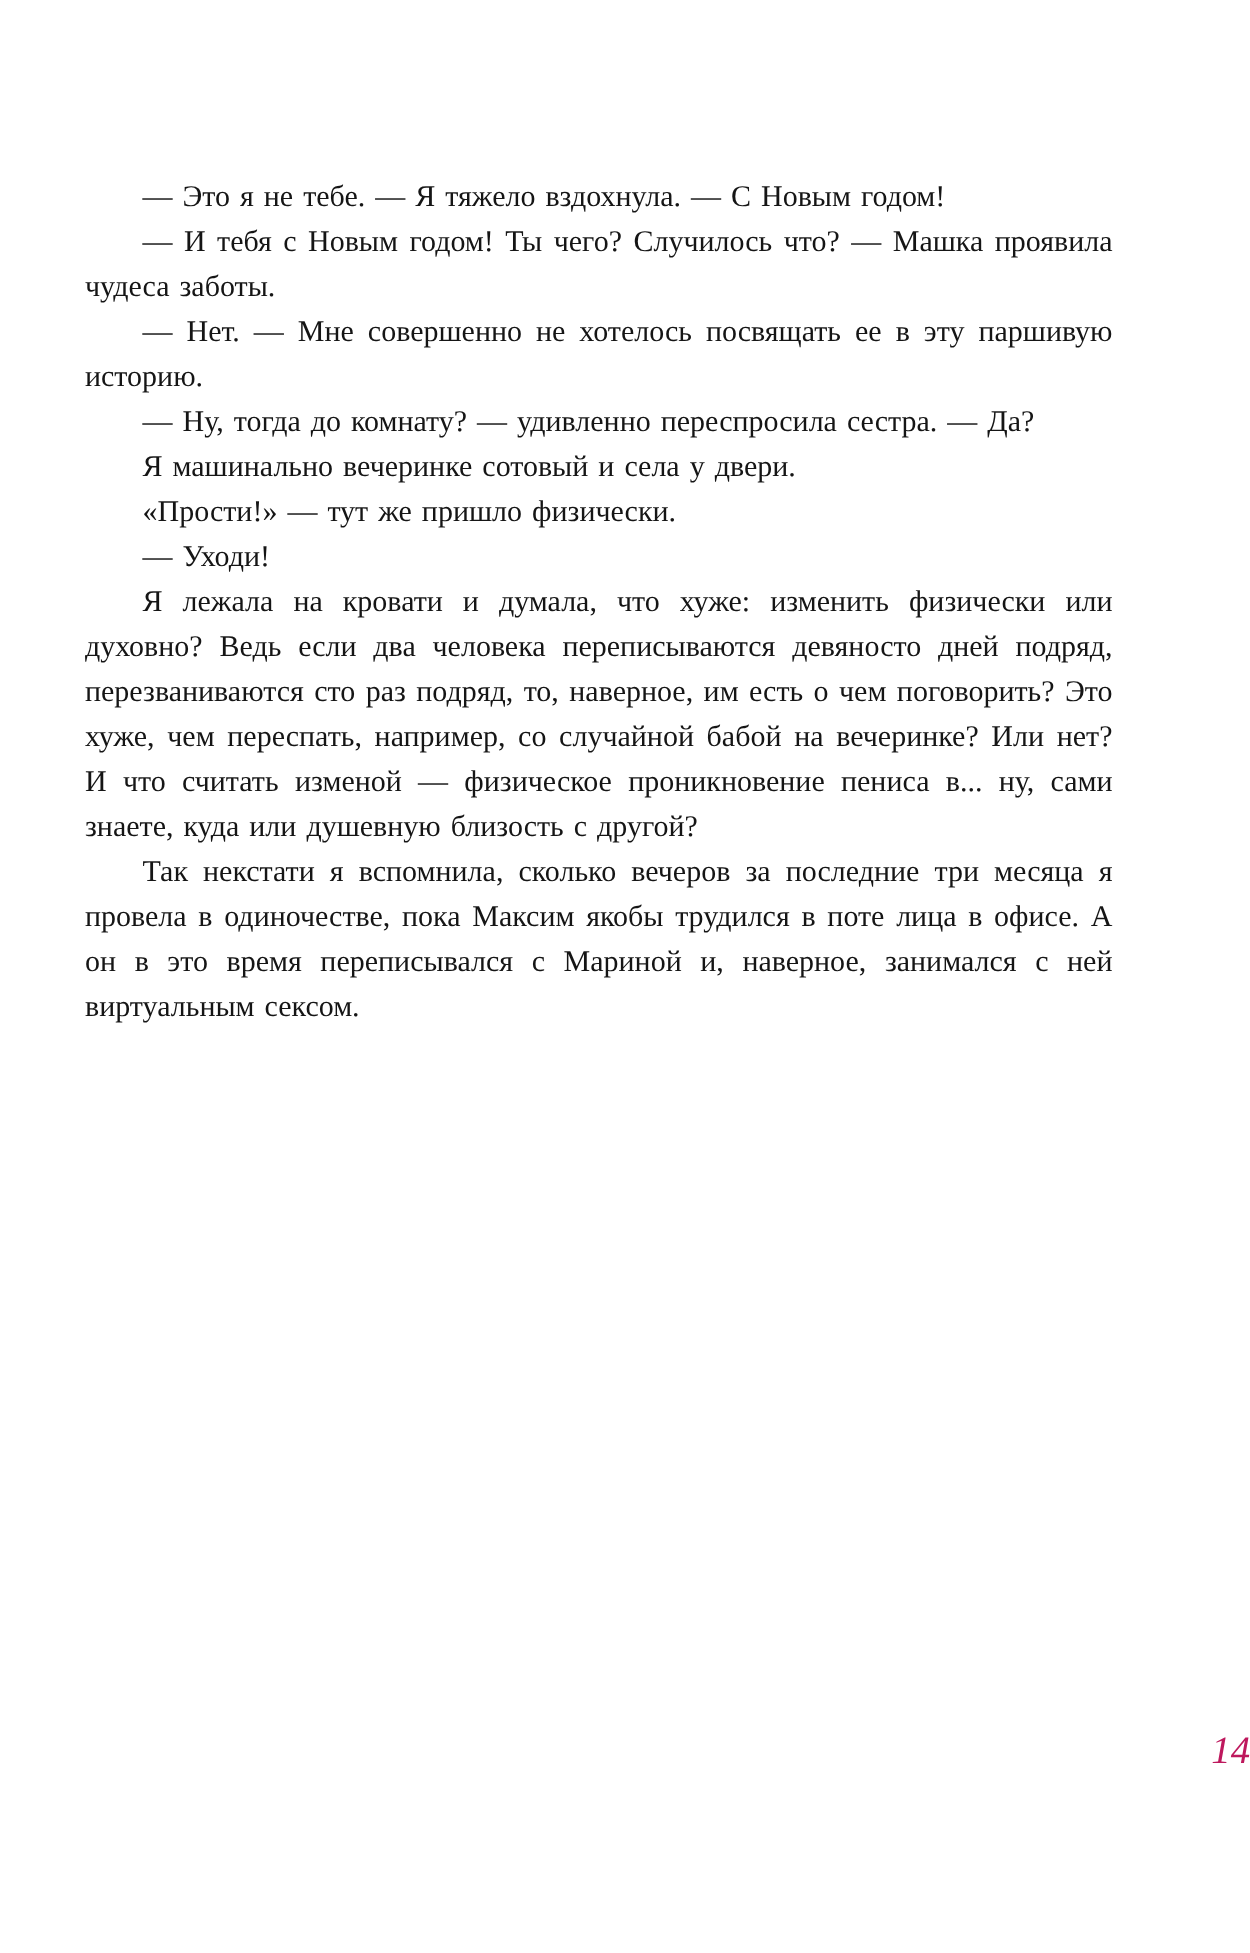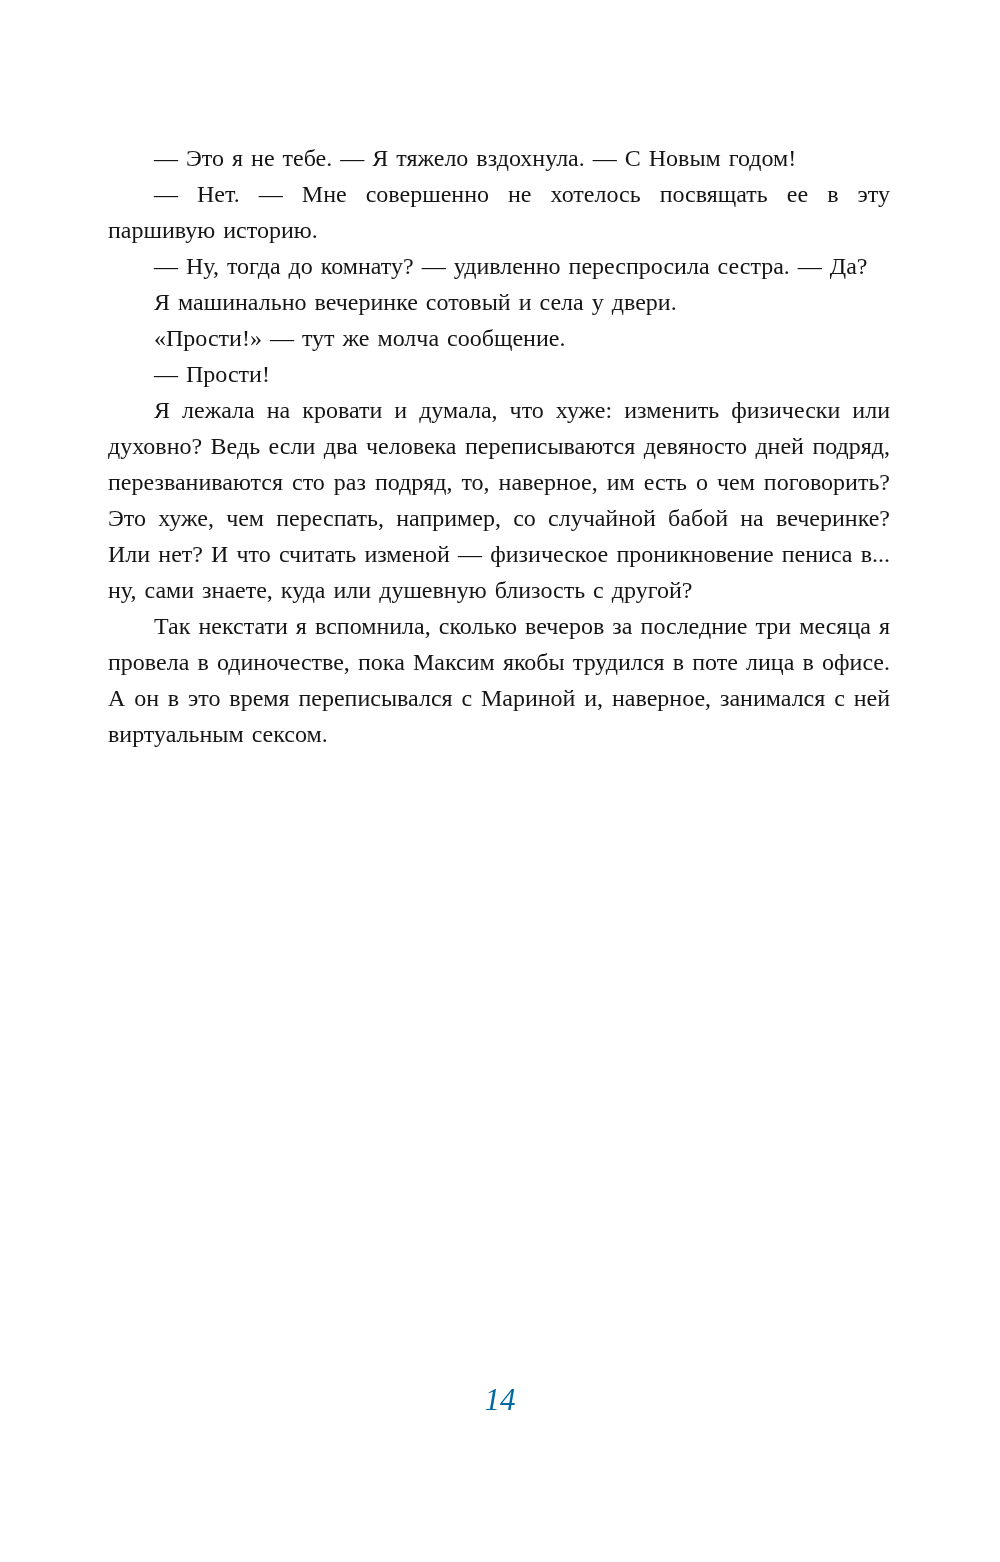--- a/index.html
+++ b/index.html
@@ -11,53 +11,54 @@
     height: 1562px;
     background: #ffffff;
     color: #151515;
     font-family: "Liberation Serif", "DejaVu Serif", serif;
     overflow: hidden;
   }
   .page {
     box-sizing: border-box;
     width: 1000px;
     height: 1562px;
-    padding: 140px 110px 0 108px;
+    padding: 140px 110px 0 68px;
     position: relative;
   }
   .text-block p {
     margin: 0;
     font-size: 24px;
     line-height: 36px;
     text-align: justify;
     text-indent: 46px;
     hyphens: auto;
     -webkit-hyphens: auto;
     -moz-hyphens: auto;
     word-spacing: 2px;
   }
   .page-number {
     position: absolute;
     left: 0;
     right: 0;
     top: 1382px;
-    text-align: center;
+    text-align: right;
     font-style: italic;
     font-size: 31px;
-    color: #0369a1;
+    color: #be185d;
   }
 </style>
 </head>
 <body>
 
 <div class="page">
   <div class="text-block">
     <p>— Это я не тебе. — Я тяжело вздохнула. — С Новым годом!</p>
+    <p>— И тебя с Новым годом! Ты чего? Случилось что? — Машка проявила чудеса заботы.</p>
     <p>— Нет. — Мне совершенно не хотелось посвящать ее в эту паршивую историю.</p>
     <p>— Ну, тогда до комнату? — удивленно переспросила сестра. — Да?</p>
     <p>Я машинально вечеринке сотовый и села у двери.</p>
-    <p>«Прости!» — тут же молча сообщение.</p>
-    <p>— Прости!</p>
+    <p>«Прости!» — тут же пришло физически.</p>
+    <p>— Уходи!</p>
     <p>Я лежала на кровати и думала, что хуже: изменить физически или духовно? Ведь если два человека переписываются девяносто дней подряд, перезваниваются сто раз подряд, то, наверное, им есть о чем поговорить? Это хуже, чем переспать, например, со случайной бабой на вечеринке? Или нет? И что считать изменой — физическое проникновение пениса в... ну, сами знаете, куда или душевную близость с другой?</p>
     <p>Так некстати я вспомнила, сколько вечеров за последние три месяца я провела в одиночестве, пока Максим якобы трудился в поте лица в офисе. А он в это время переписывался с Мариной и, наверное, занимался с ней виртуальным сексом.</p>
   </div>
   <div class="page-number">14</div>
 </div>
 
 </body></html>

